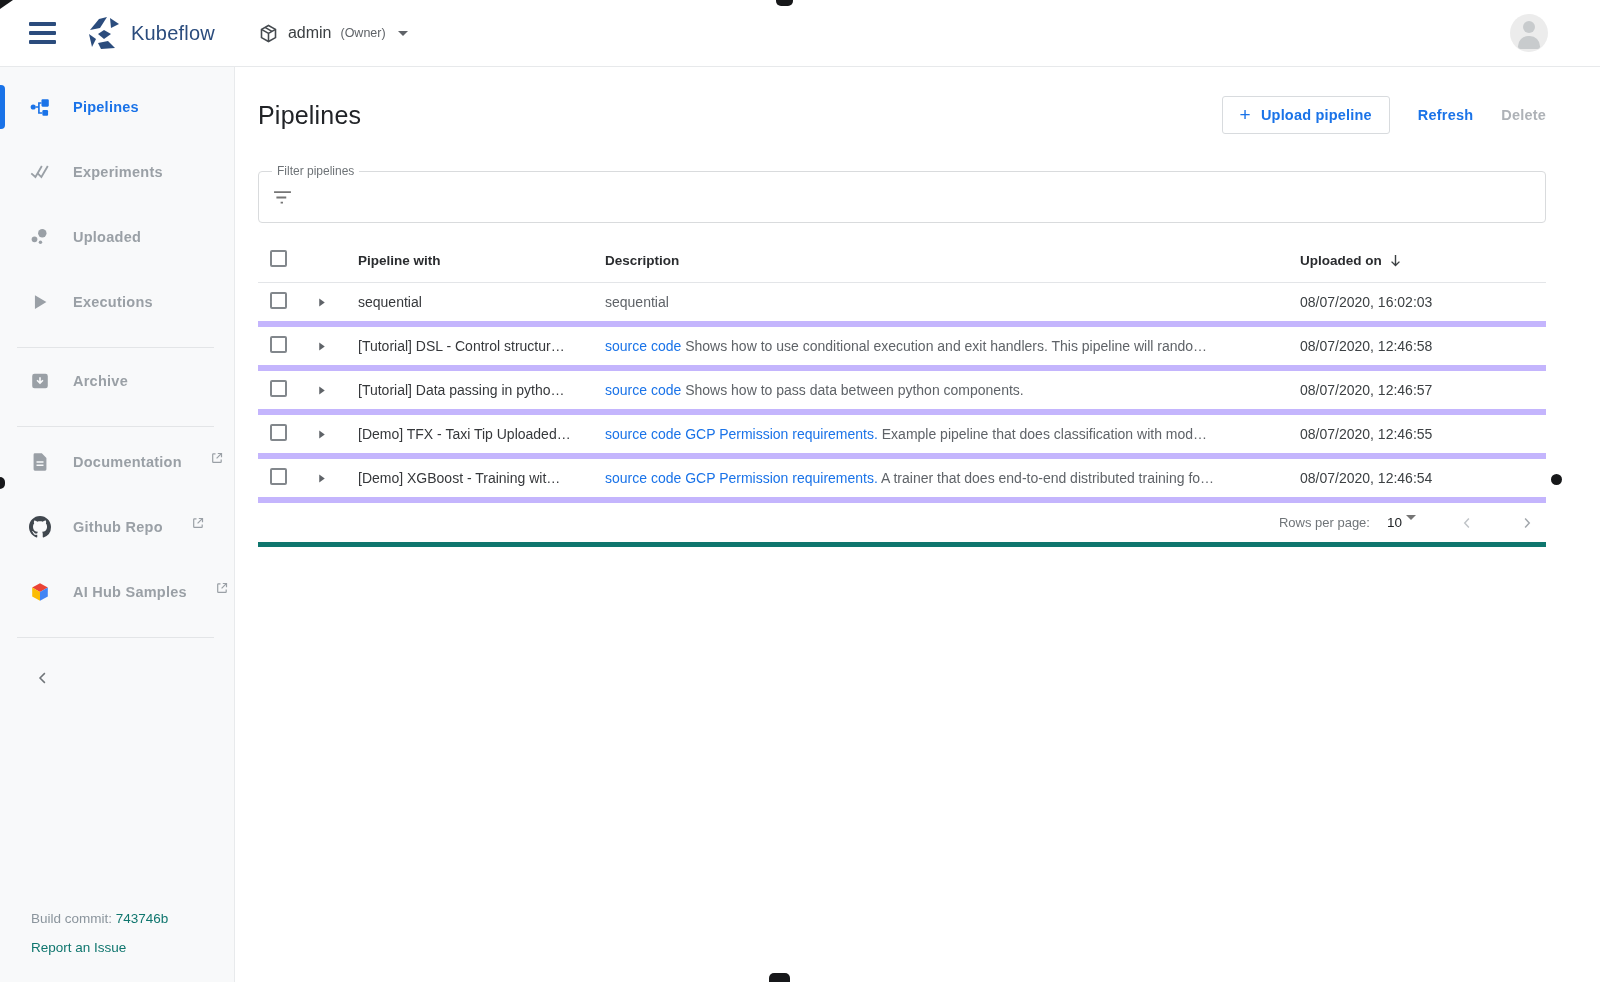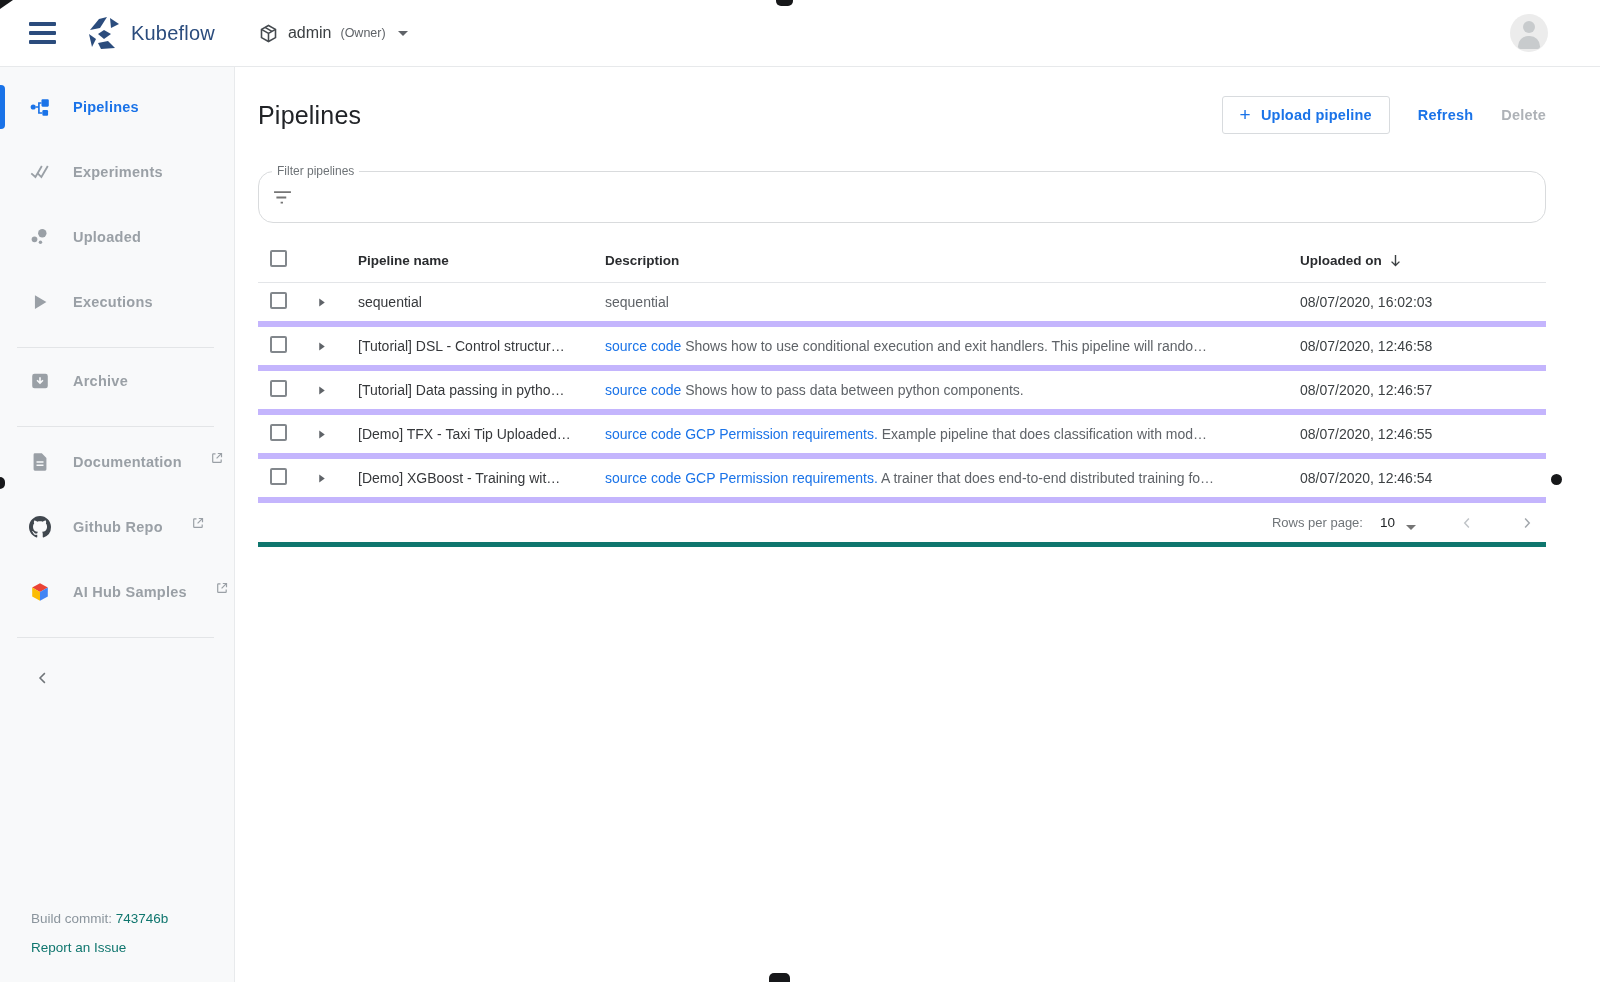--- a/index.html
+++ b/index.html
@@ -45,42 +45,42 @@
   .content{flex:1;padding:0 54px 0 23px;position:relative;background:#fff}
   .page-head{display:flex;align-items:center;justify-content:space-between;margin-top:27px;height:42px}
   .page-title{font-size:25px;font-weight:400;color:#212327;letter-spacing:.2px}
   .actions{display:flex;align-items:center;gap:28px}
   .upload-btn{display:flex;align-items:center;gap:10px;height:38px;padding:0 17px;border:1px solid #d8dbde;border-radius:3px;background:#fff;color:#1a73e8;font-size:14.5px;font-weight:700;cursor:pointer;font-family:inherit;letter-spacing:.2px}
   .plus{font-size:19px;font-weight:400;line-height:1;margin-top:-2px}
   .txt-btn{border:none;background:none;color:#1a73e8;font-size:14.5px;font-weight:700;cursor:pointer;font-family:inherit;letter-spacing:.2px}
   .txt-btn.disabled{color:#aeb2b7;cursor:default}
 
   
-  .filter-wrap{margin-top:35px;height:52px;border:1px solid #d9dbdd;border-radius:15px;position:relative;display:flex;align-items:center;padding:0 14px;background:#fff}
+  .filter-wrap{margin-top:35px;height:52px;border:1px solid #d9dbdd;border-radius:4px;position:relative;display:flex;align-items:center;padding:0 14px;background:#fff}
   .filter-label{position:absolute;top:-8px;left:13px;background:#fff;padding:0 5px;font-size:12px;color:#6e7377}
   .filter-icon{color:#757575;flex-shrink:0}
   .filter-input{flex:1;border:none;outline:none;font-size:14px;margin-left:12px;background:transparent;font-family:inherit;color:#3c4043}
 
   
   .table{margin-top:16px}
   .trow-grid{display:grid;grid-template-columns:45px 43px 247px 1fr 246px;align-items:center;height:44px;padding-left:12px;border-bottom:6px solid #c4b5fd}
   .thead{border-bottom:1px solid #e3e5e8}
   .th{font-size:13.5px;font-weight:700;color:#2a2c2f}
   .th-date{display:flex;align-items:center;gap:6px;cursor:pointer}
   .checkbox{display:inline-block;width:17px;height:17px;border:2px solid #82878c;border-radius:2px;background:#fff;cursor:pointer}
   .caret-cell{display:flex;align-items:center;cursor:pointer}
   .expand-ic{width:13px;height:13px}
   .cell-name{font-size:14px;color:#36383b;white-space:nowrap;overflow:hidden}
   .cell-desc{font-size:14px;color:#5f6368;white-space:nowrap;overflow:hidden;padding-right:20px}
   .desc-link{color:#1a73e8;text-decoration:none;cursor:pointer}
   .cell-date{font-size:14px;color:#3c4043}
 
   
   .pager{display:flex;align-items:center;justify-content:flex-end;height:44px;border-bottom:5px solid #0f766e;padding-right:10px;color:#6f7478;font-size:13px}
-  .pager-size{display:flex;align-items:flex-end;gap:11px;margin-left:17px;color:#212427;font-size:13.5px;cursor:pointer}
+  .pager-size{display:flex;align-items:flex-start;gap:4px;margin-left:17px;color:#212427;font-size:13.5px;cursor:pointer}
   .size-caret{width:0;height:0;border-left:5px solid transparent;border-right:5px solid transparent;border-top:5.5px solid #757575}
   .pg-btn{margin-left:42px;cursor:pointer;display:flex;background:none;border:none;padding:0}
 
   
   .mark{position:absolute;background:#17181a;z-index:6}
   .mk-tl{top:0;left:0;width:13px;height:9px;clip-path:polygon(0 0,100% 0,0 100%)}
   .mk-tc{top:0;left:776px;width:17px;height:6px;border-radius:0 0 5px 5px}
   .mk-bc{bottom:0;left:769px;width:21px;height:9px;border-radius:5px 5px 0 0}
   .mk-l{top:477px;left:0;width:5px;height:12px;border-radius:0 6px 6px 0}
   .mk-r{top:474px;left:1551px;width:11px;height:11px;border-radius:50%}
@@ -265,21 +265,21 @@
         <input class="filter-input" value="" style="">
       </div>
 
       <div class="table">
 
         <div class="trow-grid thead">
           <span class="cbcell">
             <span class="checkbox"></span>
           </span>
           <span></span>
-          <span class="th">Pipeline name</span>
+          <span class="th">Pipeline with</span>
           <span class="th">Description</span>
           <span class="th th-date">
             <span>Uploaded on</span>
             <svg viewBox="0 0 16 16" width="15" height="15" fill="none" stroke="#3c4043" stroke-width="1.5">
               <path d="M8 2 v11 M3.8 9.2 L8 13.4 L12.2 9.2"></path>
             </svg>
           </span>
         </div>
 
         <div>

